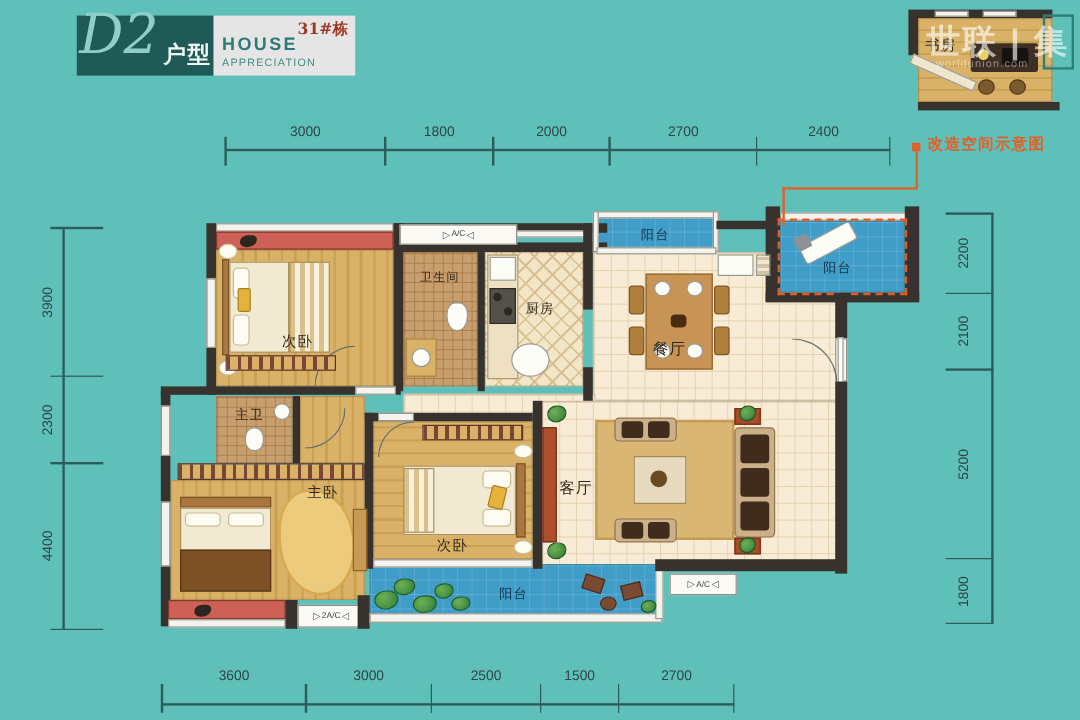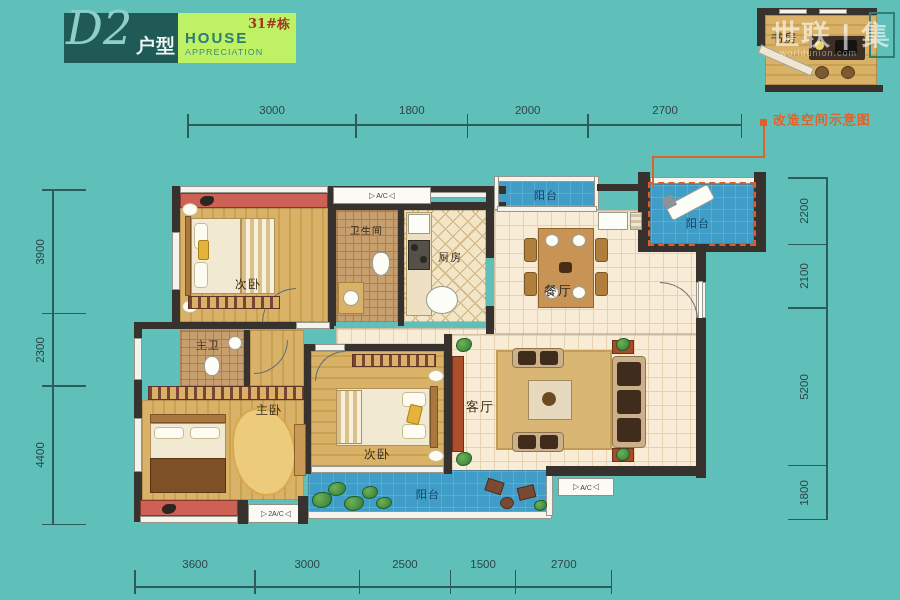--- a/index.html
+++ b/index.html
@@ -59,21 +59,21 @@
   .dimcol.dleft .vseg span{left:10px;}
   .dimcol.dright .vseg::before{left:0;width:40px;}
   .dimcol.dright::after{left:0;width:40px;}
   .dimcol.dright .vseg span{left:16px;}
   .vline{position:absolute;width:1.5px;background:#2d5d5a;}
   
   #logo{position:absolute;left:64px;top:13px;width:232px;height:50px;display:flex;}
   #logo .dark{position:relative;width:114px;background:#1f5a57;}
   #logo .d2{position:absolute;left:2px;top:-8px;font-family:"DejaVu Serif",serif;font-style:italic;font-size:46px;color:#8ecfc7;line-height:1;text-align:right;}
   #logo .suffix{position:absolute;right:2px;bottom:4px;font-size:19px;font-weight:bold;color:#eef7f4;letter-spacing:1px;}
-  #logo .white{position:relative;flex:1;background:#bef264;}
+  #logo .white{position:relative;flex:1;background:#e5e5e5;}
   #logo .bld{position:absolute;right:6px;top:2px;font-family:"DejaVu Serif",serif;font-weight:bold;font-size:13px;color:#9c3a26;}
   #logo .h1{position:absolute;left:7px;top:16px;font-size:15px;font-weight:bold;color:#2e7b76;letter-spacing:2px;}
   #logo .h2{position:absolute;left:7px;top:34px;font-size:9px;font-weight:normal;color:#3f8b85;letter-spacing:1px;}
   
   #inset{position:absolute;left:757px;top:8px;width:140px;height:86px;}
   .caption{position:absolute;left:773px;top:111px;font-size:13px;font-weight:bold;color:#e0622a;letter-spacing:1px;}
   .oline{position:absolute;background:#e0622a;}
   .odash{position:absolute;border:2px dashed #e8581f;box-sizing:border-box;}
   .wm{position:absolute;left:772px;top:16px;font-size:28px;font-weight:bold;color:rgba(255,255,255,.62);letter-spacing:2px;white-space:nowrap;}
   .wmurl{position:absolute;left:780px;top:48px;font-size:9px;color:rgba(255,255,255,.45);letter-spacing:1px;}
@@ -101,20 +101,23 @@
         <span>3000</span>
       </div>
     <div class="hseg" style="flex-grow:1800;">
         <span>1800</span>
       </div>
     <div class="hseg" style="flex-grow:2000;">
         <span>2000</span>
       </div>
     <div class="hseg" style="flex-grow:2700;">
         <span>2700</span>
+      </div>
+    <div class="hseg" style="flex-grow:2400;">
+        <span>2400</span>
       </div>
   </div>
 
   <div class="dimrow dbot" style="left:135px;top:558px;width:477px;">
     <div class="hline" style="top:28px;"></div>
     <div class="hseg" style="flex-grow:3600;">
         <span>3600</span>
       </div>
     <div class="hseg" style="flex-grow:3000;">
         <span>3000</span>

